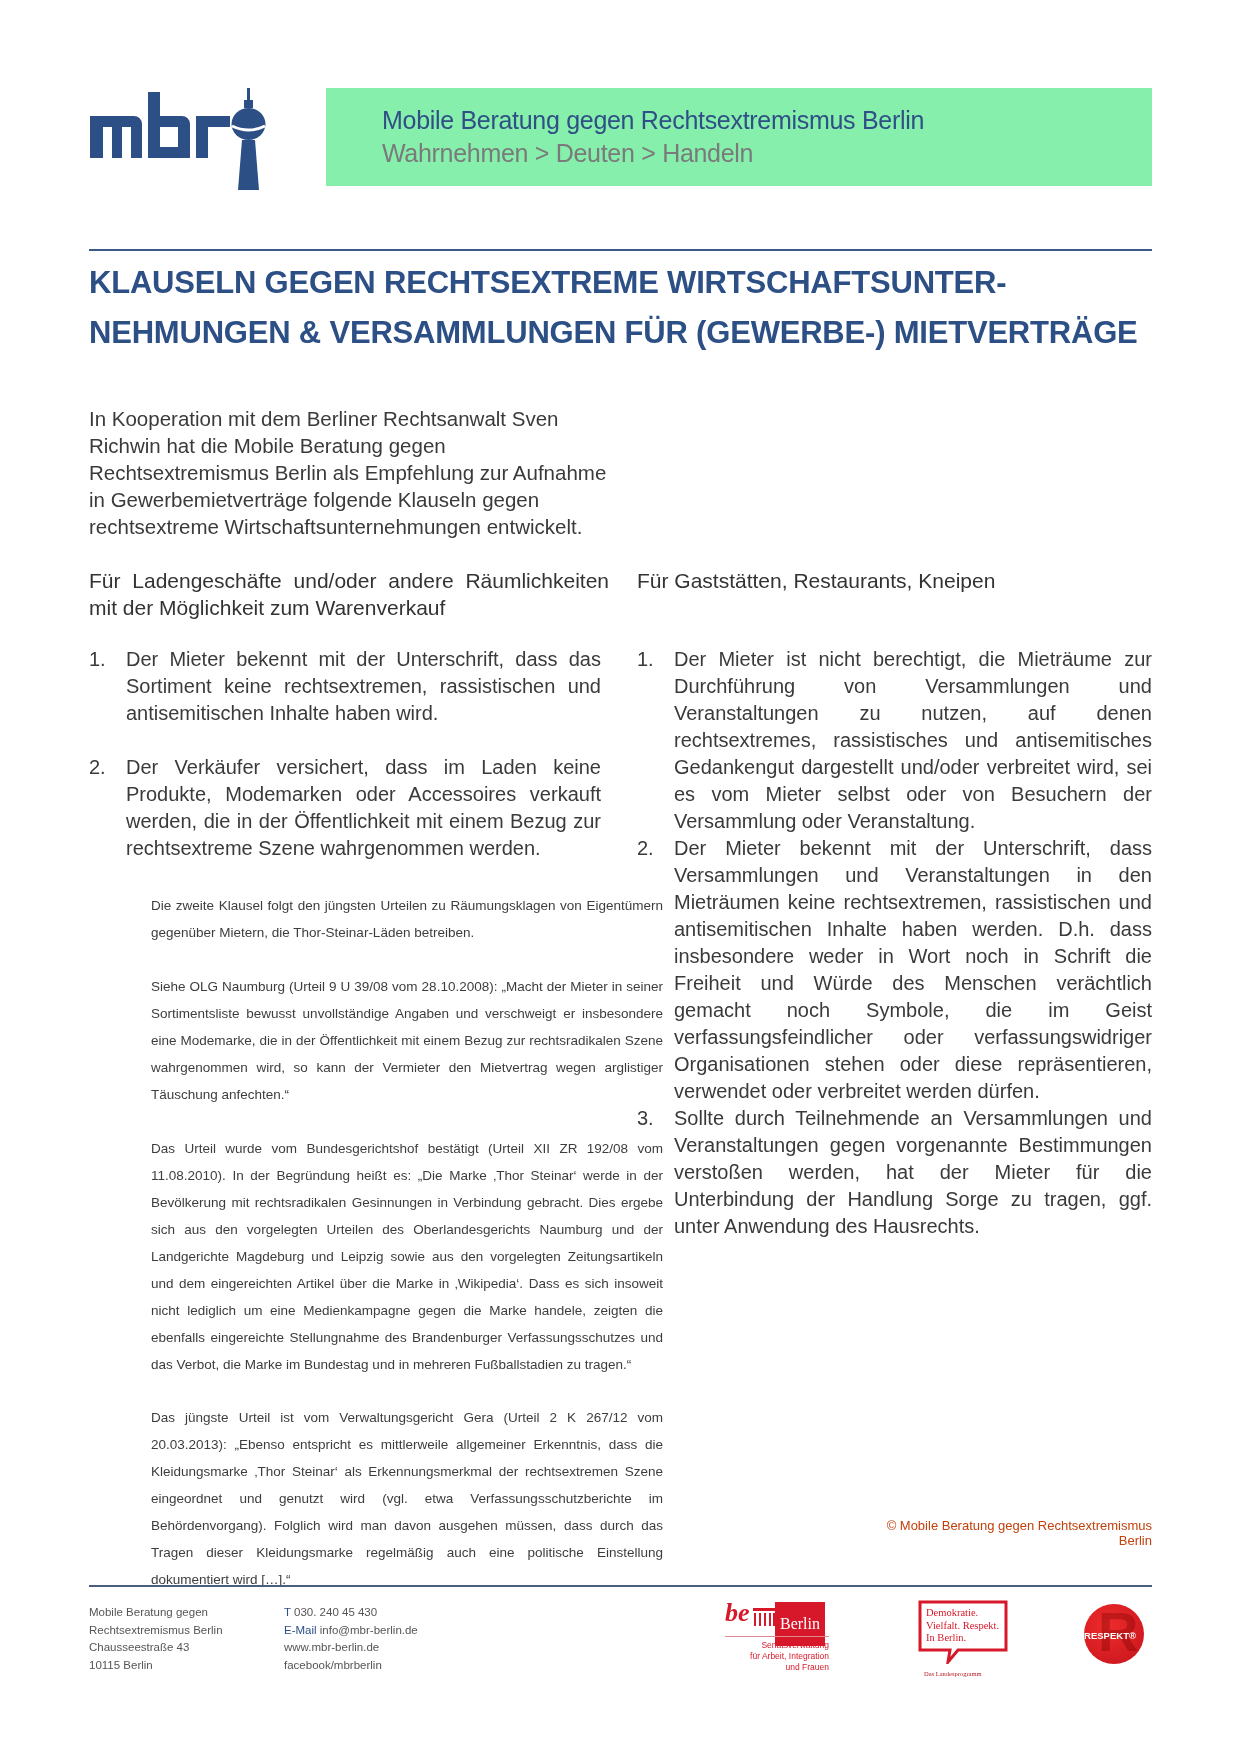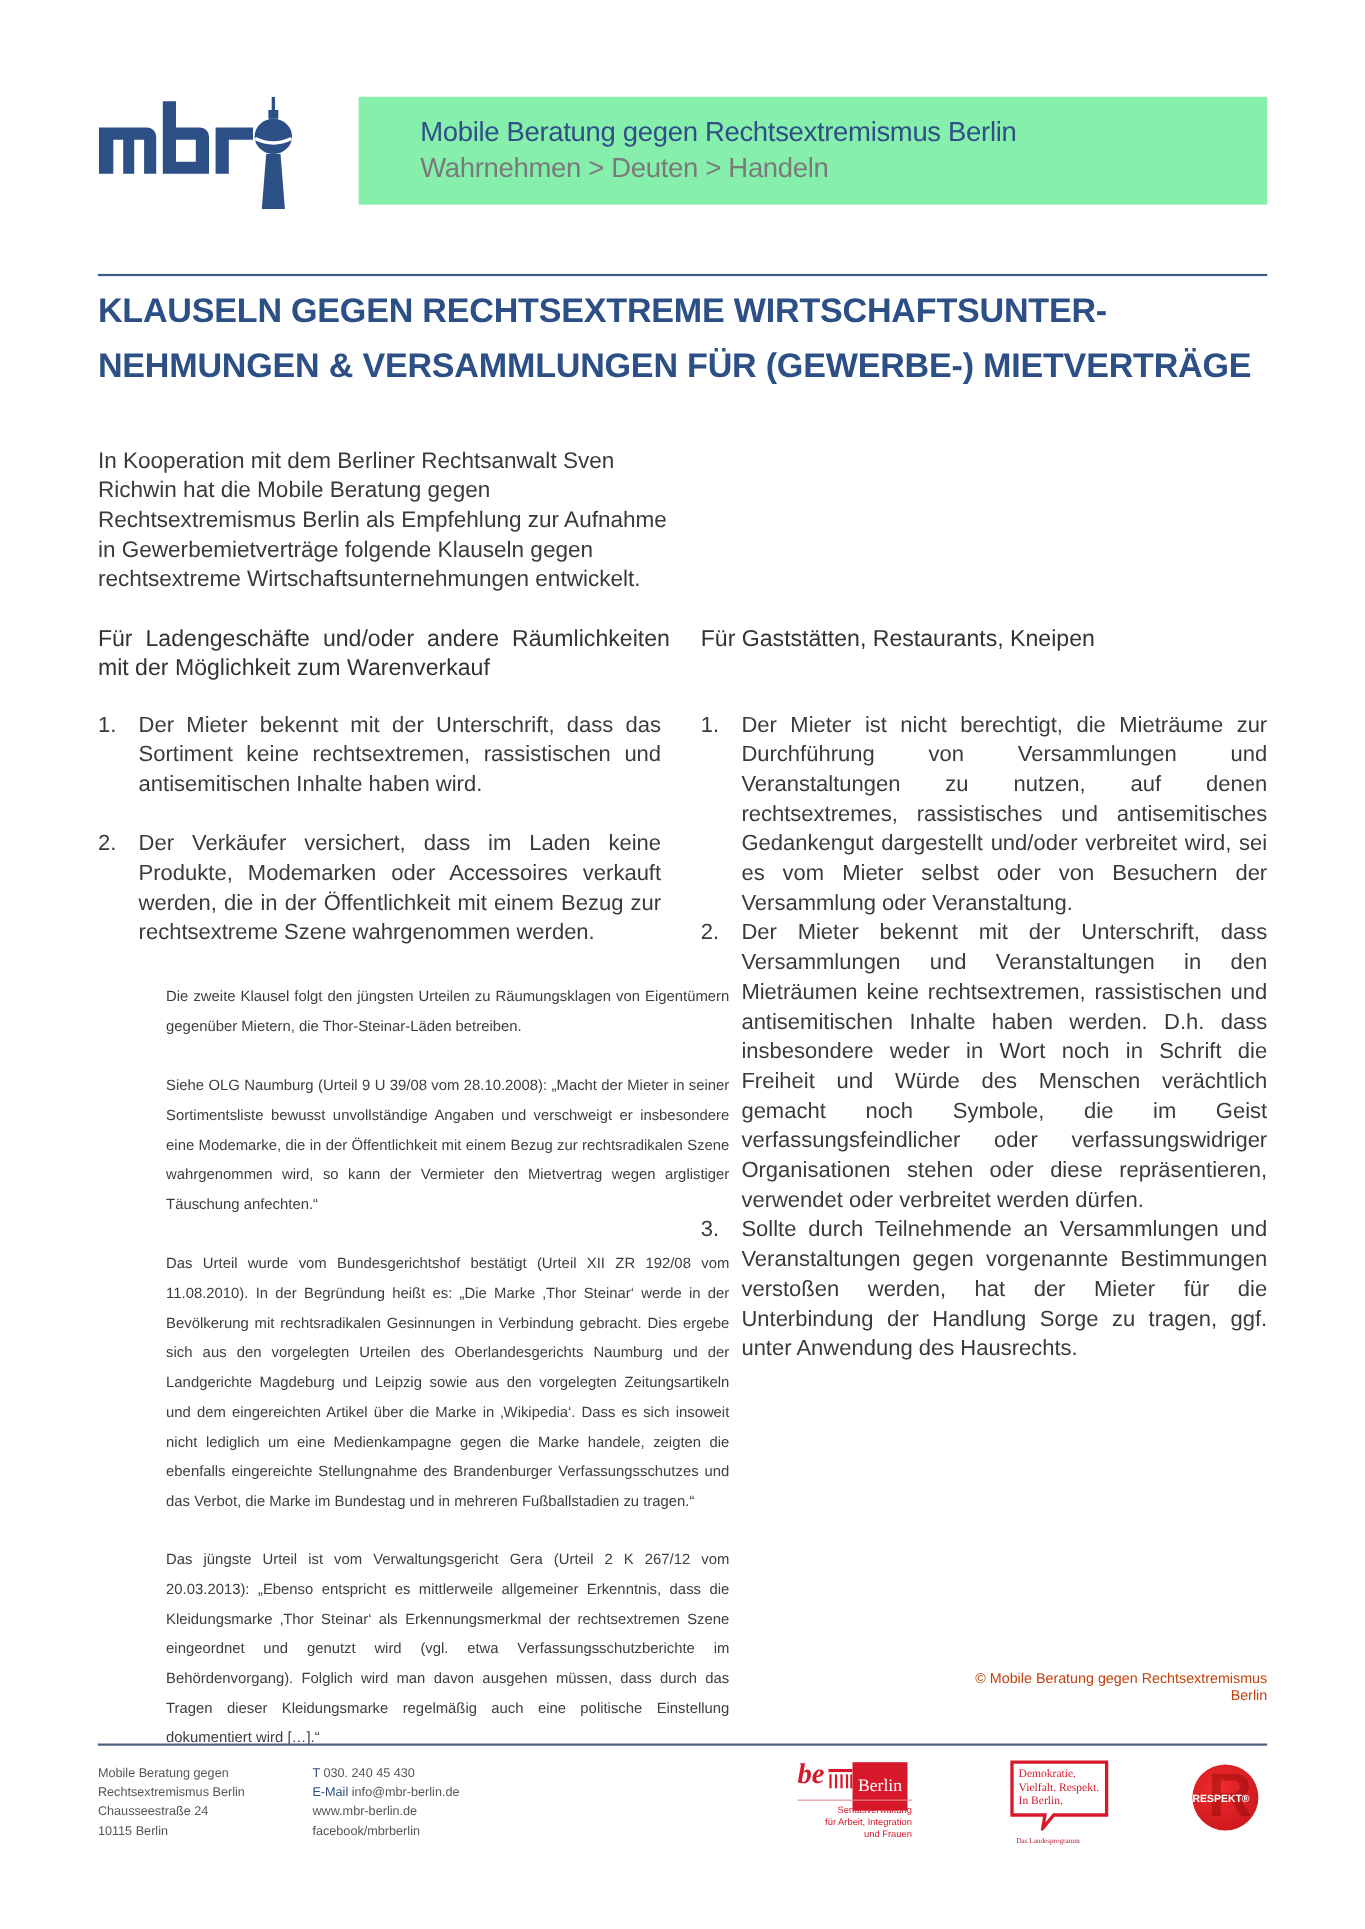--- a/index.html
+++ b/index.html
@@ -108,21 +108,21 @@
   <span class="txt">Sollte durch Teilnehmende an Versammlungen und Veranstaltungen gegen vorgenannte Bestimmungen verstoßen werden, hat der Mieter für die Unterbindung der Handlung Sorge zu tragen, ggf. unter Anwendung des Hausrechts.</span>
 </div>
 
 <div id="copyright" class="abs">© Mobile Beratung gegen Rechtsextremismus Berlin</div>
 
 <div class="rule" style="top:1585px; height:1.5px; background:#4a5f7e;"></div>
 
 <div id="foot-addr" class="foot">
   <div>Mobile Beratung gegen</div>
   <div>Rechtsextremismus Berlin</div>
-  <div>Chausseestraße 24</div>
+  <div>Chausseestraße 43</div>
   <div>10115 Berlin</div>
 </div>
 
 <div id="foot-contact" class="foot">
   <div><span class="lbl">T</span> <span>030. 240 45 430</span></div>
   <div><span class="lbl">E-Mail</span> <span>info@mbr-berlin.de</span></div>
   <div>www.mbr-berlin.de</div>
   <div>facebook/mbrberlin</div>
 </div>
 

